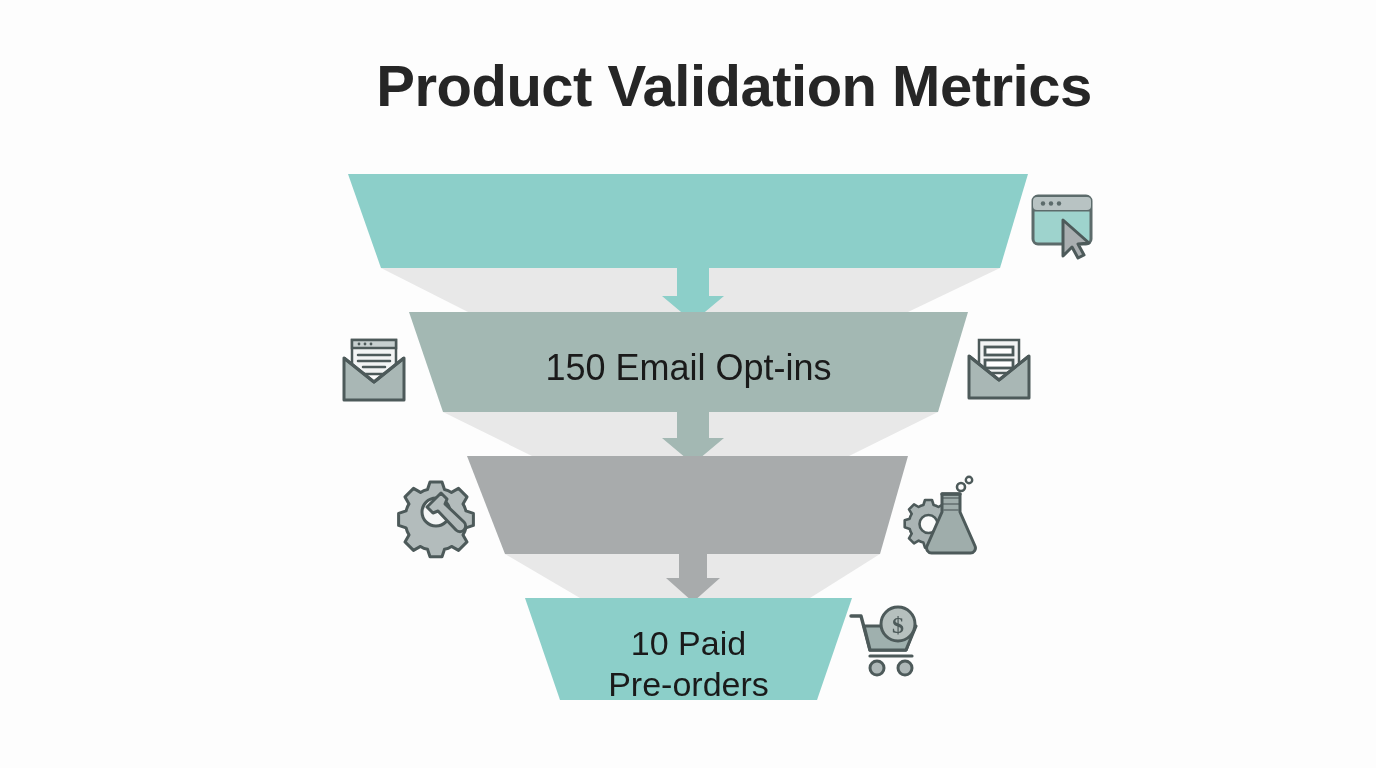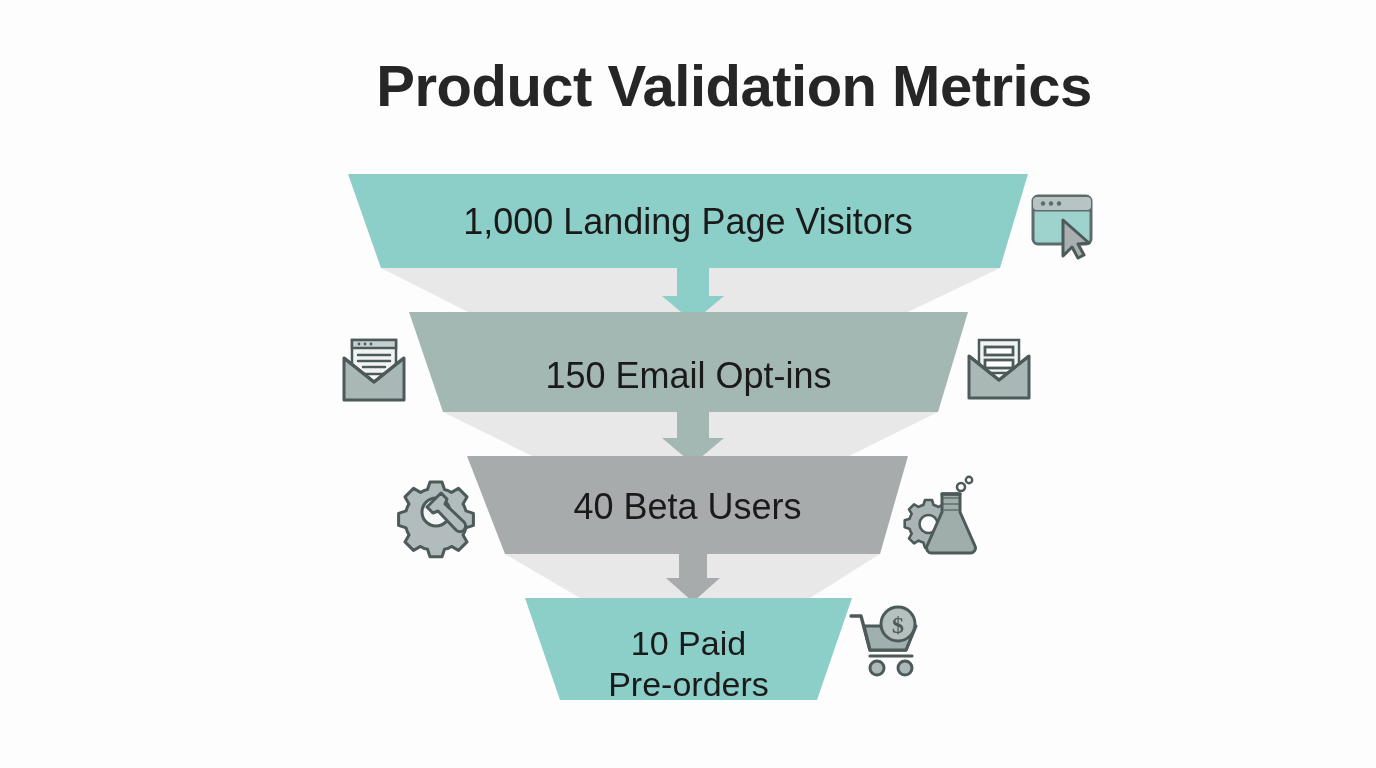--- a/index.html
+++ b/index.html
@@ -134,22 +134,20 @@
       <path d="M13 14 h52 l-10 24 h-36 Z" fill="#9fb0ae" stroke="#4d5a5a" stroke-width="3.2" stroke-linejoin="round"></path>
       <path d="M19 44 h42" stroke="#4d5a5a" stroke-width="3.2" stroke-linecap="round"></path>
       <circle cx="26" cy="56" r="7" fill="#aeb8b8" stroke="#4d5a5a" stroke-width="3"></circle>
       <circle cx="54" cy="56" r="7" fill="#aeb8b8" stroke="#4d5a5a" stroke-width="3"></circle>
       <circle cx="47" cy="12" r="17" fill="#b6c0be" stroke="#4d5a5a" stroke-width="3"></circle>
       <text x="47" y="21" text-anchor="middle" font-family="'Liberation Serif', serif" font-size="24" font-weight="bold" fill="#4d5a5a">$</text>
     </g>
 
   </svg>
 
-  <div class="stage-label" style="left:348px; top:202px; width:680px; font-size:36px;">1,000 Landing Page Visitors</div>
 
-  <div class="stage-label" style="left:409px; top:356px; width:559px; font-size:36px;">150 Email Opt-ins</div>
+  <div class="stage-label" style="left:409px; top:348px; width:559px; font-size:36px;">150 Email Opt-ins</div>
 
-  <div class="stage-label" style="left:467px; top:487px; width:441px; font-size:36px;">40 Beta Users</div>
 
   <div class="stage-label two-line" style="left:525px; top:611px; width:327px; font-size:34px;">10 Paid
 Pre-orders</div>
 
 </div>
 
 </body></html>

